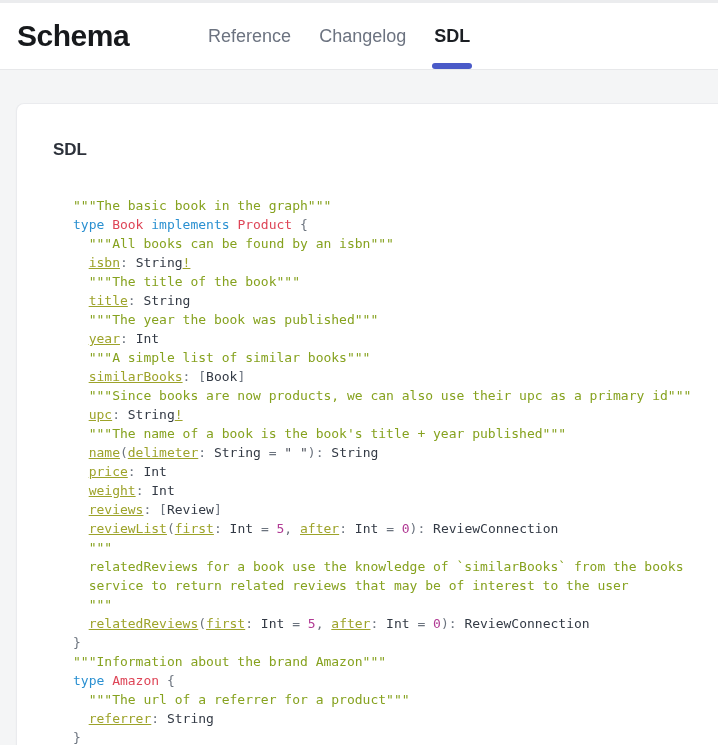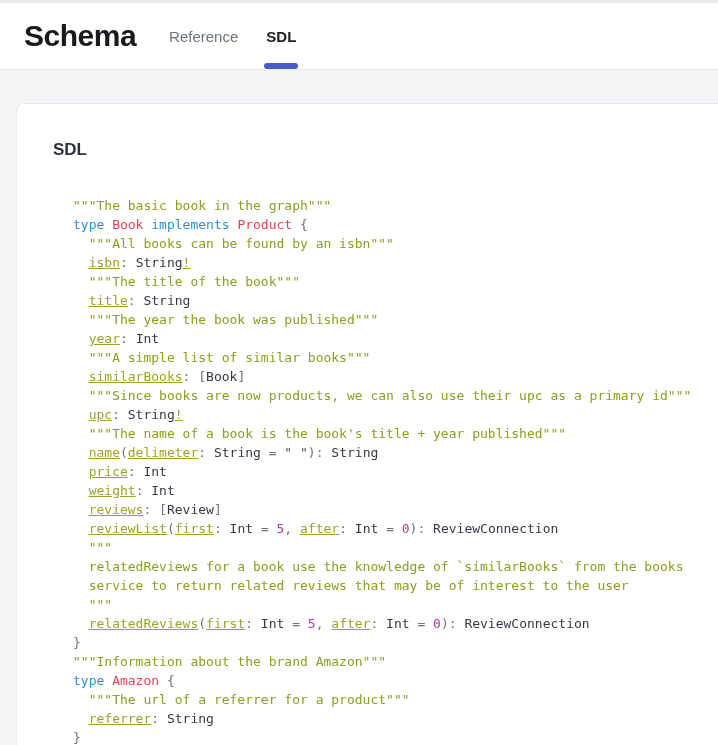--- a/index.html
+++ b/index.html
@@ -12,41 +12,42 @@
   .top-strip {
     height: 3px;
     background: #ebecee;
   }
   .page-header {
     background: #ffffff;
     height: 67px;
     border-bottom: 1px solid #e7e8ea;
     display: flex;
     align-items: center;
-    padding-left: 24px;
+    padding-left: 17px;
+    gap: 46px;
   }
   .page-title {
     font-size: 30px;
     font-weight: 700;
     color: #17191c;
     letter-spacing: -0.5px;
   }
   .tabs {
     display: flex;
     align-items: center;
     height: 100%;
     margin-left: 33px;
     gap: 28px;
   }
   .tab {
     position: relative;
     height: 100%;
     display: flex;
     align-items: center;
-    font-size: 15px;
+    font-size: 18px;
     color: #6c7380;
     cursor: pointer;
   }
   .tab.active {
     color: #1b1e23;
     font-weight: 700;
   }
   .tab.active .tab-indicator {
     position: absolute;
     left: -2px; right: -2px; bottom: 0;
@@ -92,20 +93,23 @@
 <body>
 
 <div class="top-strip"></div>
 
 <header class="page-header">
   <h1 class="page-title">Schema</h1>
   <nav class="tabs">
     <div class="tab">
       <span>Reference</span>
     </div>
+    <div class="tab">
+      <span>Changelog</span>
+    </div>
     <div class="tab active">
       <span>SDL</span>
       <span class="tab-indicator"></span>
     </div>
   </nav>
 </header>
 
 <main class="content-card">
   <h2 class="section-title">SDL</h2>
   <pre class="code-block"><div><span class="tk-doc">"""The basic book in the graph"""</span></div><div><span class="tk-kw">type</span><span class="tk-pln"> </span><span class="tk-cls">Book</span><span class="tk-pln"> </span><span class="tk-kw">implements</span><span class="tk-pln"> </span><span class="tk-cls">Product</span><span class="tk-pln"> </span><span class="tk-pun">{</span></div><div><span class="tk-pln">  </span><span class="tk-doc">"""All books can be found by an isbn"""</span></div><div><span class="tk-pln">  </span><span class="tk-attr">isbn</span><span class="tk-pun">:</span><span class="tk-pln"> </span><span class="tk-typ">String</span><span class="tk-attr">!</span></div><div><span class="tk-pln">  </span><span class="tk-doc">"""The title of the book"""</span></div><div><span class="tk-pln">  </span><span class="tk-attr">title</span><span class="tk-pun">:</span><span class="tk-pln"> </span><span class="tk-typ">String</span></div><div><span class="tk-pln">  </span><span class="tk-doc">"""The year the book was published"""</span></div><div><span class="tk-pln">  </span><span class="tk-attr">year</span><span class="tk-pun">:</span><span class="tk-pln"> </span><span class="tk-typ">Int</span></div><div><span class="tk-pln">  </span><span class="tk-doc">"""A simple list of similar books"""</span></div><div><span class="tk-pln">  </span><span class="tk-attr">similarBooks</span><span class="tk-pun">:</span><span class="tk-pln"> </span><span class="tk-pun">[</span><span class="tk-typ">Book</span><span class="tk-pun">]</span></div><div><span class="tk-pln">  </span><span class="tk-doc">"""Since books are now products, we can also use their upc as a primary id"""</span></div><div><span class="tk-pln">  </span><span class="tk-attr">upc</span><span class="tk-pun">:</span><span class="tk-pln"> </span><span class="tk-typ">String</span><span class="tk-attr">!</span></div><div><span class="tk-pln">  </span><span class="tk-doc">"""The name of a book is the book's title + year published"""</span></div><div><span class="tk-pln">  </span><span class="tk-attr">name</span><span class="tk-pun">(</span><span class="tk-attr">delimeter</span><span class="tk-pun">:</span><span class="tk-pln"> </span><span class="tk-typ">String</span><span class="tk-pln"> </span><span class="tk-pun">=</span><span class="tk-pln"> </span><span class="tk-str">" "</span><span class="tk-pun">):</span><span class="tk-pln"> </span><span class="tk-typ">String</span></div><div><span class="tk-pln">  </span><span class="tk-attr">price</span><span class="tk-pun">:</span><span class="tk-pln"> </span><span class="tk-typ">Int</span></div><div><span class="tk-pln">  </span><span class="tk-attr">weight</span><span class="tk-pun">:</span><span class="tk-pln"> </span><span class="tk-typ">Int</span></div><div><span class="tk-pln">  </span><span class="tk-attr">reviews</span><span class="tk-pun">:</span><span class="tk-pln"> </span><span class="tk-pun">[</span><span class="tk-typ">Review</span><span class="tk-pun">]</span></div><div><span class="tk-pln">  </span><span class="tk-attr">reviewList</span><span class="tk-pun">(</span><span class="tk-attr">first</span><span class="tk-pun">:</span><span class="tk-pln"> </span><span class="tk-typ">Int</span><span class="tk-pln"> </span><span class="tk-pun">=</span><span class="tk-pln"> </span><span class="tk-num">5</span><span class="tk-pun">,</span><span class="tk-pln"> </span><span class="tk-attr">after</span><span class="tk-pun">:</span><span class="tk-pln"> </span><span class="tk-typ">Int</span><span class="tk-pln"> </span><span class="tk-pun">=</span><span class="tk-pln"> </span><span class="tk-num">0</span><span class="tk-pun">):</span><span class="tk-pln"> </span><span class="tk-typ">ReviewConnection</span></div><div><span class="tk-pln">  </span><span class="tk-doc">"""</span></div><div><span class="tk-pln">  </span><span class="tk-doc">relatedReviews for a book use the knowledge of `similarBooks` from the books</span></div><div><span class="tk-pln">  </span><span class="tk-doc">service to return related reviews that may be of interest to the user</span></div><div><span class="tk-pln">  </span><span class="tk-doc">"""</span></div><div><span class="tk-pln">  </span><span class="tk-attr">relatedReviews</span><span class="tk-pun">(</span><span class="tk-attr">first</span><span class="tk-pun">:</span><span class="tk-pln"> </span><span class="tk-typ">Int</span><span class="tk-pln"> </span><span class="tk-pun">=</span><span class="tk-pln"> </span><span class="tk-num">5</span><span class="tk-pun">,</span><span class="tk-pln"> </span><span class="tk-attr">after</span><span class="tk-pun">:</span><span class="tk-pln"> </span><span class="tk-typ">Int</span><span class="tk-pln"> </span><span class="tk-pun">=</span><span class="tk-pln"> </span><span class="tk-num">0</span><span class="tk-pun">):</span><span class="tk-pln"> </span><span class="tk-typ">ReviewConnection</span></div><div><span class="tk-pun">}</span></div><div><span class="tk-doc">"""Information about the brand Amazon"""</span></div><div><span class="tk-kw">type</span><span class="tk-pln"> </span><span class="tk-cls">Amazon</span><span class="tk-pln"> </span><span class="tk-pun">{</span></div><div><span class="tk-pln">  </span><span class="tk-doc">"""The url of a referrer for a product"""</span></div><div><span class="tk-pln">  </span><span class="tk-attr">referrer</span><span class="tk-pun">:</span><span class="tk-pln"> </span><span class="tk-typ">String</span></div><div><span class="tk-pun">}</span></div></pre>

